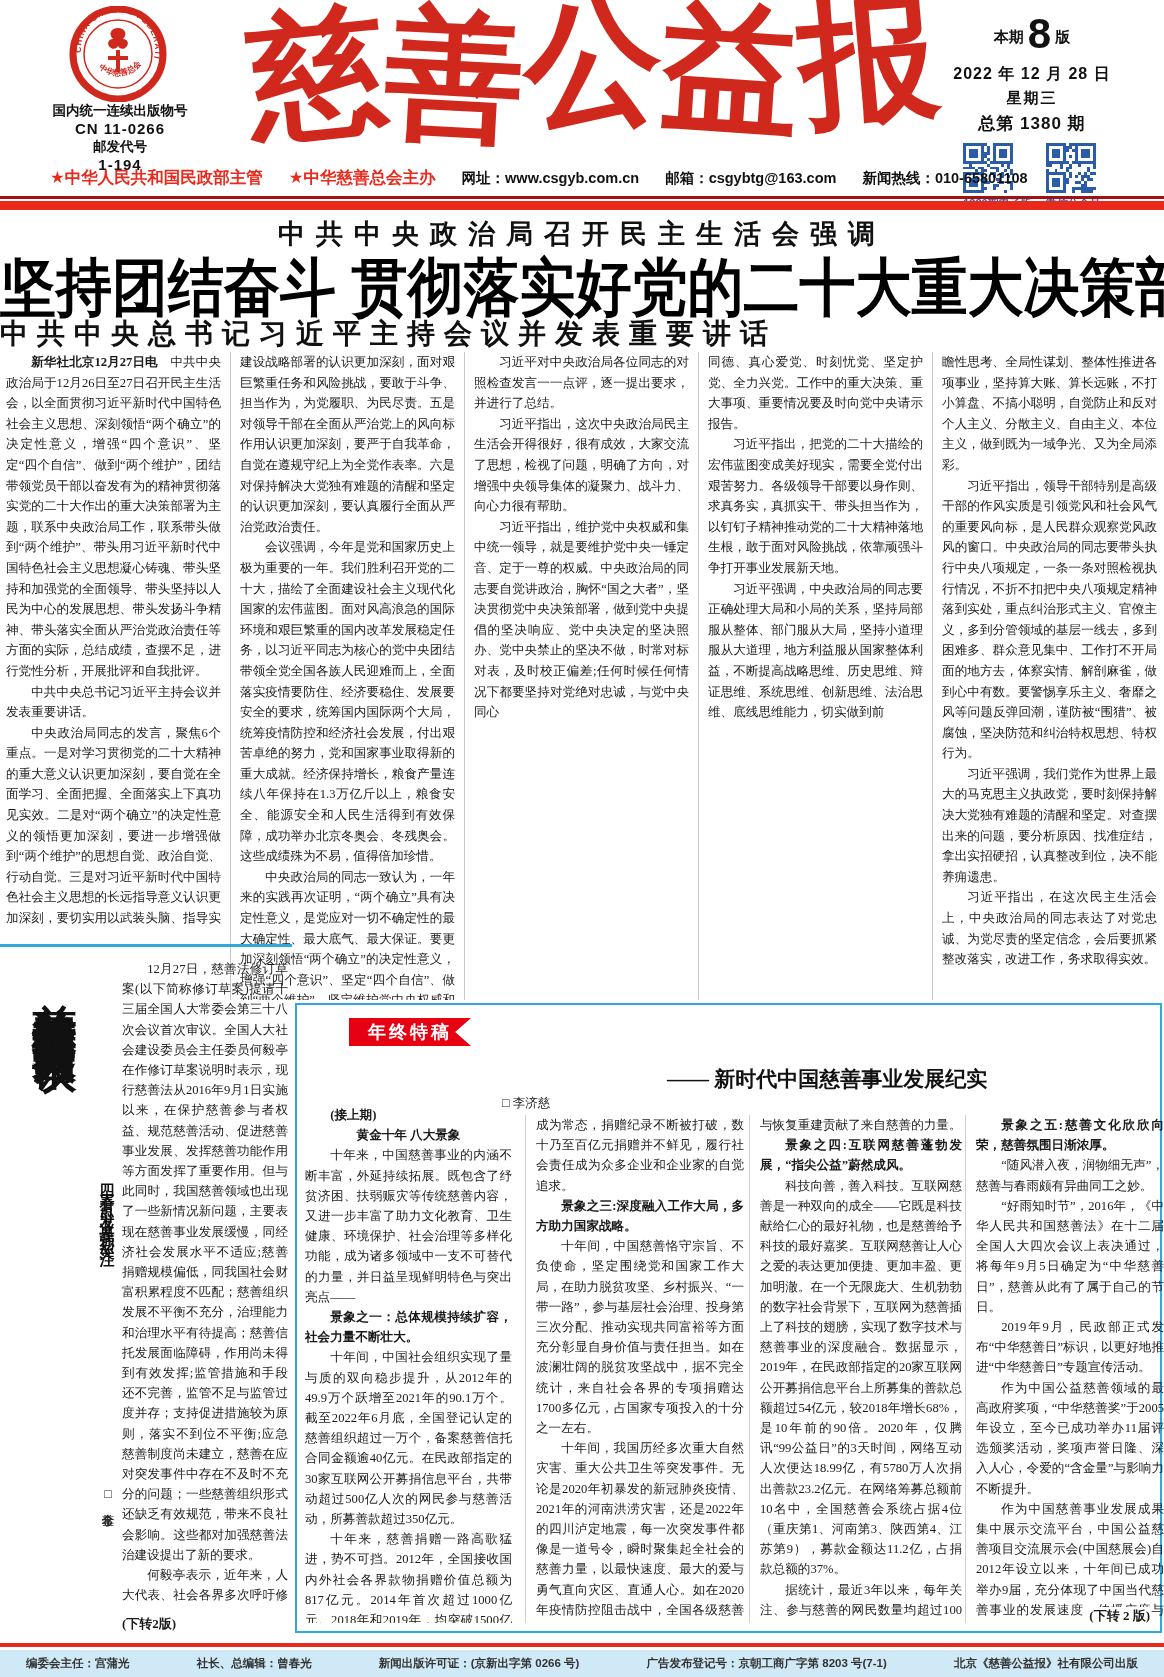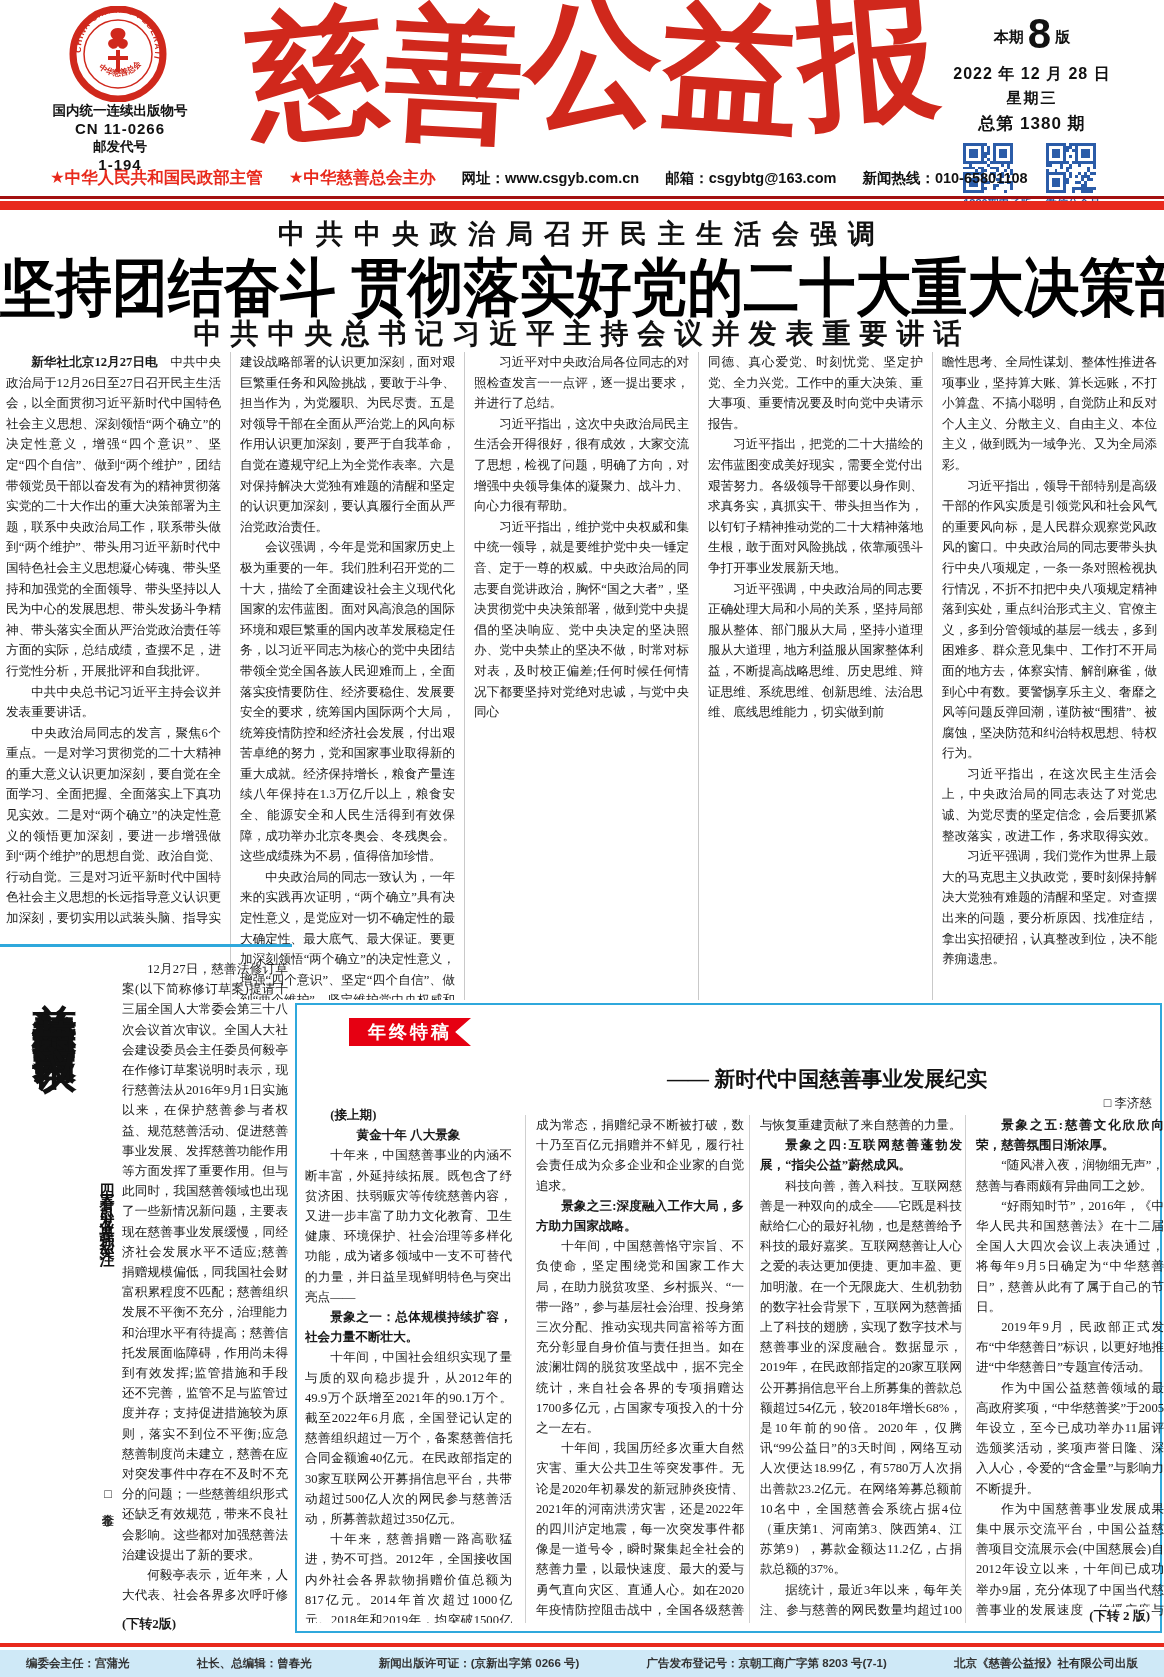--- a/index.html
+++ b/index.html
@@ -27,21 +27,21 @@
   #topline{left:50px;top:167px;width:1080px;display:flex;gap:26px;white-space:nowrap;font-weight:bold;}
   #topline .red{color:#e8291c;font-size:16.5px;}
   #topline .blk{color:#111;font-size:14.5px;padding-top:2px;}
   #rule1{left:0;top:196px;width:1164px;height:3px;background:#a31010;}
   #rule2{left:0;top:201px;width:1164px;height:9px;background:#e8291c;}
 
   
   #kicker{left:0;top:216px;width:1164px;text-align:center;font-size:27px;font-weight:900;letter-spacing:11px;color:#111;}
   #headline{left:0;top:246px;width:1164px;text-align:center;font-size:56px;font-weight:900;color:#000;
      letter-spacing:0px;transform:scaleY(1.12);transform-origin:top;white-space:nowrap;}
-  #subhead{left:0;top:315px;width:1164px;text-align:center;font-size:28px;font-weight:900;letter-spacing:9px;color:#111;}
+  #subhead{left:0;top:315px;width:1164px;font-size:28px;font-weight:900;letter-spacing:9px;color:#111;}
   #tbody{left:6px;top:352px;display:flex;}
   .tcol{width:215px;overflow:hidden;font-size:12.6px;line-height:20.6px;text-align:justify;}
   .tcol+.tcol{border-left:1px solid #c9c9c9;padding-left:9px;margin-left:9px;}
   .tcol.h1{height:578px;}
   .tcol.h2{height:648px;}
   p{margin:0;text-indent:2em;text-align:justify;}
   p.cont{text-indent:0;}
   p.b{font-weight:bold;}
   p.ctr{text-align:center;text-indent:0;}
 
@@ -58,21 +58,21 @@
      font-size:13px;background:#fff;padding-top:2px;}
 
   
   #featbox{left:295px;top:1003px;width:867px;height:630px;border:2px solid #2fa8dc;box-sizing:border-box;}
   #badge{position:absolute;left:52px;top:13px;width:122px;height:28px;background:#e60012;
      clip-path:polygon(0 0,100% 0,87% 50%,100% 100%,0 100%);color:#fff;font-size:18px;font-weight:bold;
      text-align:center;line-height:28px;letter-spacing:3px;}
   #feat-headline{position:absolute;left:205px;top:2px;width:650px;text-align:center;font-size:45px;
      font-weight:900;letter-spacing:17px;color:#111;white-space:nowrap;}
   #feat-sub{position:absolute;left:205px;top:60px;width:650px;text-align:center;font-size:21px;font-weight:900;color:#111;}
-  #feat-author{position:absolute;left:205px;top:90px;width:650px;text-align:right;font-size:12.5px;color:#222;}
+  #feat-author{position:absolute;left:205px;top:90px;width:650px;text-align:left;font-size:12.5px;color:#222;}
   .fcol{position:absolute;overflow:hidden;font-size:12.6px;line-height:20.2px;}
   #fcol1{left:8px;top:100px;width:207px;height:518px;}
   #fcol2{left:228px;top:110px;width:208px;height:508px;border-left:1px solid #cfcfcf;padding-left:10px;}
   #fcol3{left:452px;top:110px;width:202px;height:508px;border-left:1px solid #cfcfcf;padding-left:10px;}
   #fcol4{left:668px;top:110px;width:188px;height:508px;border-left:1px solid #cfcfcf;padding-left:10px;}
   #feat-jump{position:absolute;right:10px;bottom:6px;font-weight:bold;font-size:13px;background:#fff;padding-left:6px;}
 
   
   #footrule{left:0;top:1643px;width:1164px;height:4px;background:#e8291c;}
   #footer{left:0;top:1650px;width:1164px;height:27px;background:#cfe9f7;display:flex;align-items:center;
@@ -754,22 +754,22 @@
         <div>
           <p class="cont">同德、真心爱党、时刻忧党、坚定护党、全力兴党。工作中的重大决策、重大事项、重要情况要及时向党中央请示报告。</p>
           <p>习近平指出，把党的二十大描绘的宏伟蓝图变成美好现实，需要全党付出艰苦努力。各级领导干部要以身作则、求真务实，真抓实干、带头担当作为，以钉钉子精神推动党的二十大精神落地生根，敢于面对风险挑战，依靠顽强斗争打开事业发展新天地。</p>
           <p>习近平强调，中央政治局的同志要正确处理大局和小局的关系，坚持局部服从整体、部门服从大局，坚持小道理服从大道理，地方利益服从国家整体利益，不断提高战略思维、历史思维、辩证思维、系统思维、创新思维、法治思维、底线思维能力，切实做到前</p>
         </div>
       </div>
     <div class="tcol h2">
         <div>
           <p class="cont">瞻性思考、全局性谋划、整体性推进各项事业，坚持算大账、算长远账，不打小算盘、不搞小聪明，自觉防止和反对个人主义、分散主义、自由主义、本位主义，做到既为一域争光、又为全局添彩。</p>
           <p>习近平指出，领导干部特别是高级干部的作风实质是引领党风和社会风气的重要风向标，是人民群众观察党风政风的窗口。中央政治局的同志要带头执行中央八项规定，一条一条对照检视执行情况，不折不扣把中央八项规定精神落到实处，重点纠治形式主义、官僚主义，多到分管领域的基层一线去，多到困难多、群众意见集中、工作打不开局面的地方去，体察实情、解剖麻雀，做到心中有数。要警惕享乐主义、奢靡之风等问题反弹回潮，谨防被“围猎”、被腐蚀，坚决防范和纠治特权思想、特权行为。</p>
+          <p>习近平强调，我们党作为世界上最大的马克思主义执政党，要时刻保持解决大党独有难题的清醒和坚定。对查摆出来的问题，要分析原因、找准症结，拿出实招硬招，认真整改到位，决不能养痈遗患。</p>
           <p>习近平指出，在这次民主生活会上，中央政治局的同志表达了对党忠诚、为党尽责的坚定信念，会后要抓紧整改落实，改进工作，务求取得实效。</p>
-          <p>习近平强调，我们党作为世界上最大的马克思主义执政党，要时刻保持解决大党独有难题的清醒和坚定。对查摆出来的问题，要分析原因、找准症结，拿出实招硬招，认真整改到位，决不能养痈遗患。</p>
         </div>
       </div>
   </div>
 
   <div class="abs" id="leftbox">
     <div id="left-headline">慈善法修订草案提请全国人大审议</div>
     <div id="left-deck" class="sans">四大看点引发业界强烈关注</div>
     <div id="left-author">□ 李希金</div>
     <div id="left-body">
         <p>12月27日，慈善法修订草案(以下简称修订草案)提请十三届全国人大常委会第三十八次会议首次审议。全国人大社会建设委员会主任委员何毅亭在作修订草案说明时表示，现行慈善法从2016年9月1日实施以来，在保护慈善参与者权益、规范慈善活动、促进慈善事业发展、发挥慈善功能作用等方面发挥了重要作用。但与此同时，我国慈善领域也出现了一些新情况新问题，主要表现在慈善事业发展缓慢，同经济社会发展水平不适应;慈善捐赠规模偏低，同我国社会财富积累程度不匹配；慈善组织发展不平衡不充分，治理能力和治理水平有待提高；慈善信托发展面临障碍，作用尚未得到有效发挥;监管措施和手段还不完善，监管不足与监管过度并存；支持促进措施较为原则，落实不到位不平衡;应急慈善制度尚未建立，慈善在应对突发事件中存在不及时不充分的问题；一些慈善组织形式还缺乏有效规范，带来不良社会影响。这些都对加强慈善法治建设提出了新的要求。</p>

